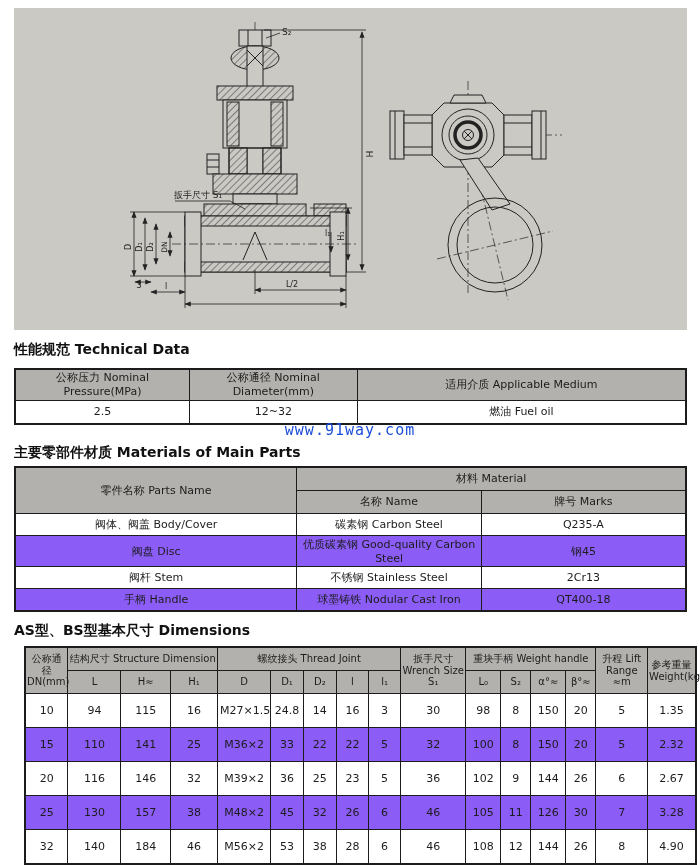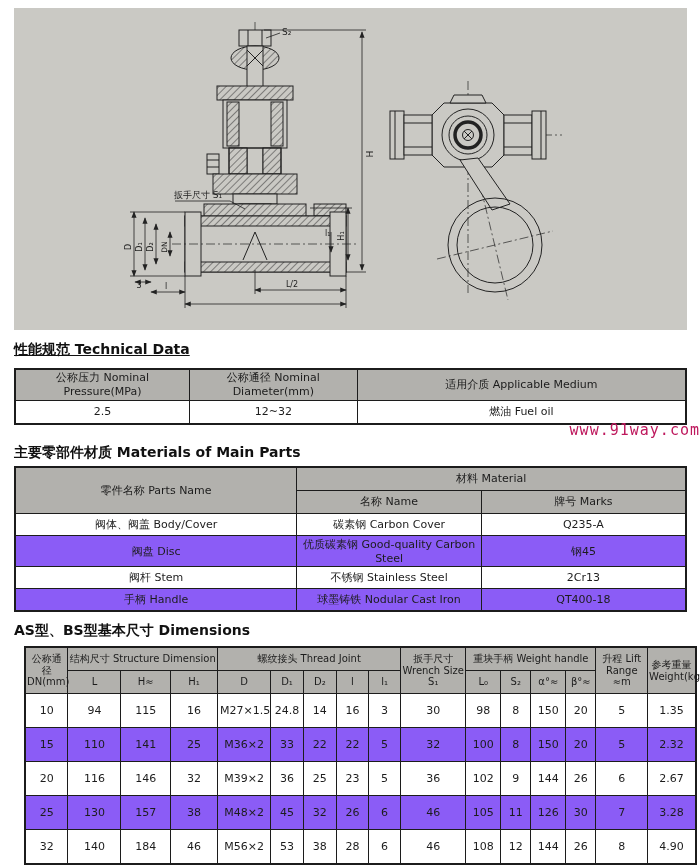--- a/index.html
+++ b/index.html
@@ -14,23 +14,23 @@
     left:14px;top:8px;width:673px;height:322px;
     background:#cac9c4;
   }
   
   .section-title{
     left:14px;font-size:14px;font-weight:bold;color:#111;
     letter-spacing:0px;white-space:nowrap;
   }
   
   .watermark{
-    left:0;width:700px;text-align:right;
+    left:0;width:700px;text-align:center;
     font-family:"DejaVu Sans Mono","Liberation Mono",monospace;
-    font-size:15px;color:#be185d;letter-spacing:1px;
+    font-size:15px;color:#1d4ed8;letter-spacing:1px;
   }
   
   table{border-collapse:collapse;table-layout:fixed;width:673px;}
   table,th,td{border:1px solid #1c1c1c;}
   table{border-width:2px;}
   th{
     background:#b2b1ad;font-weight:normal;font-size:11px;
     text-align:center;vertical-align:middle;padding:1px 2px;line-height:1.25;
   }
   td{
@@ -188,21 +188,21 @@
       <line x1="458" y1="123" x2="450" y2="131"></line>
 
       <polygon points="446,152 464,150 496,196 478,202" fill="#cac9c4"></polygon>
 
       <circle cx="481" cy="237" r="47"></circle>
       <circle cx="481" cy="237" r="38"></circle>
     </g>
   </svg>
 </div>
 
-<div class="abs section-title" style="top:341px;text-decoration:underline;">性能规范 Technical Data</div>
+<div class="abs section-title" style="top:341px;">性能规范 Technical Data</div>
 
 <table class="abs tech-table">
   <colgroup>
       <col style="width:26%">
       <col style="width:25%">
       <col style="width:49%">
     </colgroup>
   <tbody>
       <tr>
     <th>公称压力 Nominal Pressure(MPa)</th>
@@ -231,21 +231,21 @@
       <tr>
     <th rowspan="2">零件名称 Parts Name</th>
     <th colspan="2">材料 Material</th>
   </tr>
   <tr>
     <th>名称 Name</th>
     <th>牌号 Marks</th>
   </tr>
   <tr>
     <td>阀体、阀盖  Body/Cover</td>
-    <td>碳素钢 Carbon Cover</td>
+    <td>碳素钢 Carbon Steel</td>
     <td>Q235-A</td>
   </tr>
   <tr class="alt">
     <td>阀盘 Disc</td>
     <td>优质碳素钢 Good-quality Carbon Steel</td>
     <td>钢45</td>
   </tr>
   <tr>
     <td>阀杆 Stem</td>
     <td>不锈钢 Stainless Steel</td>

